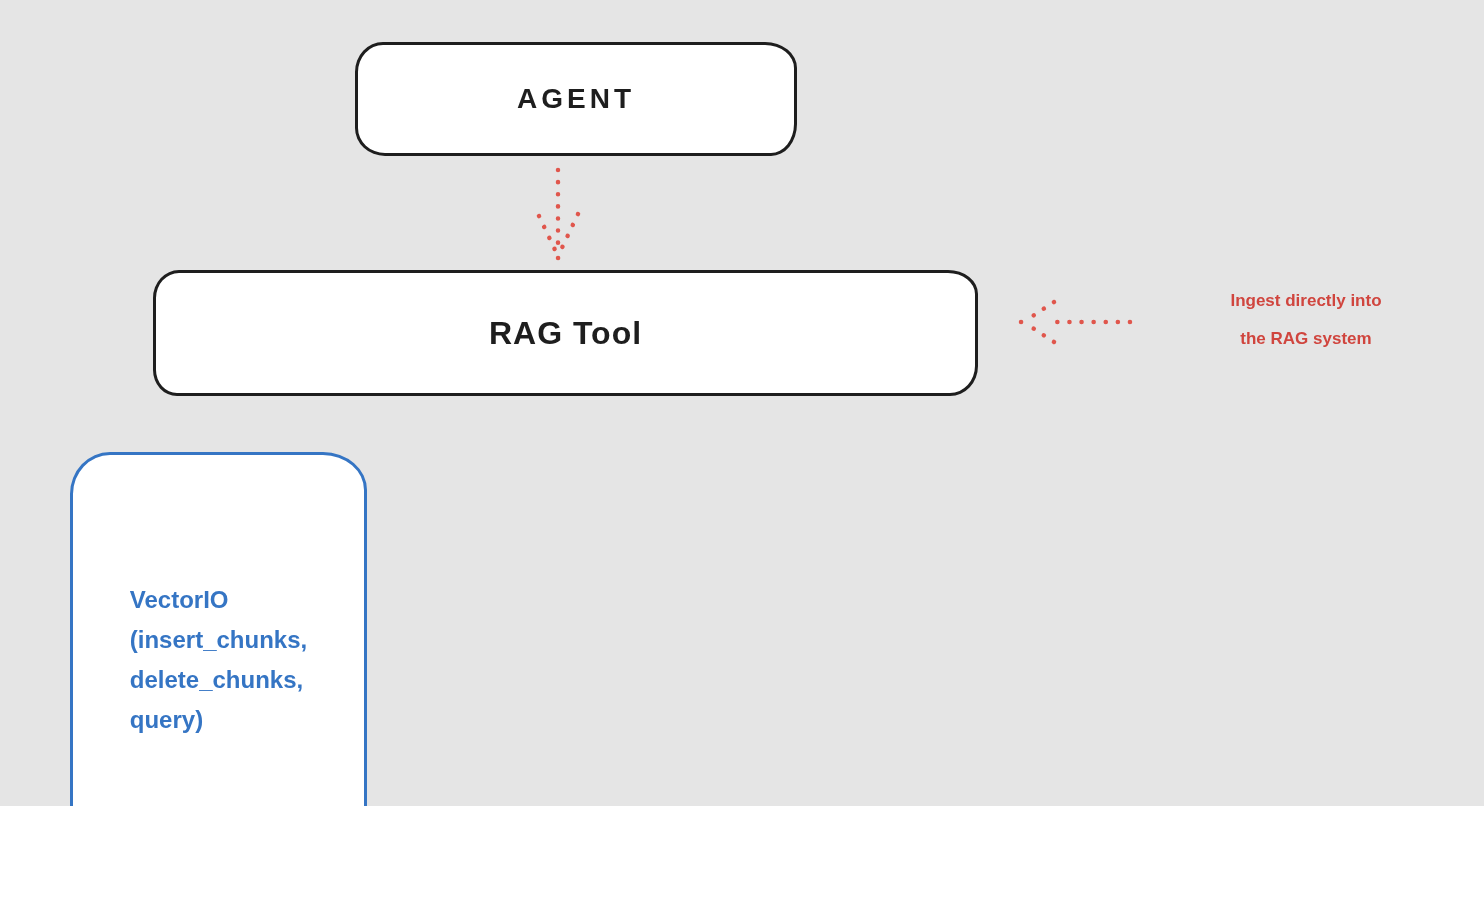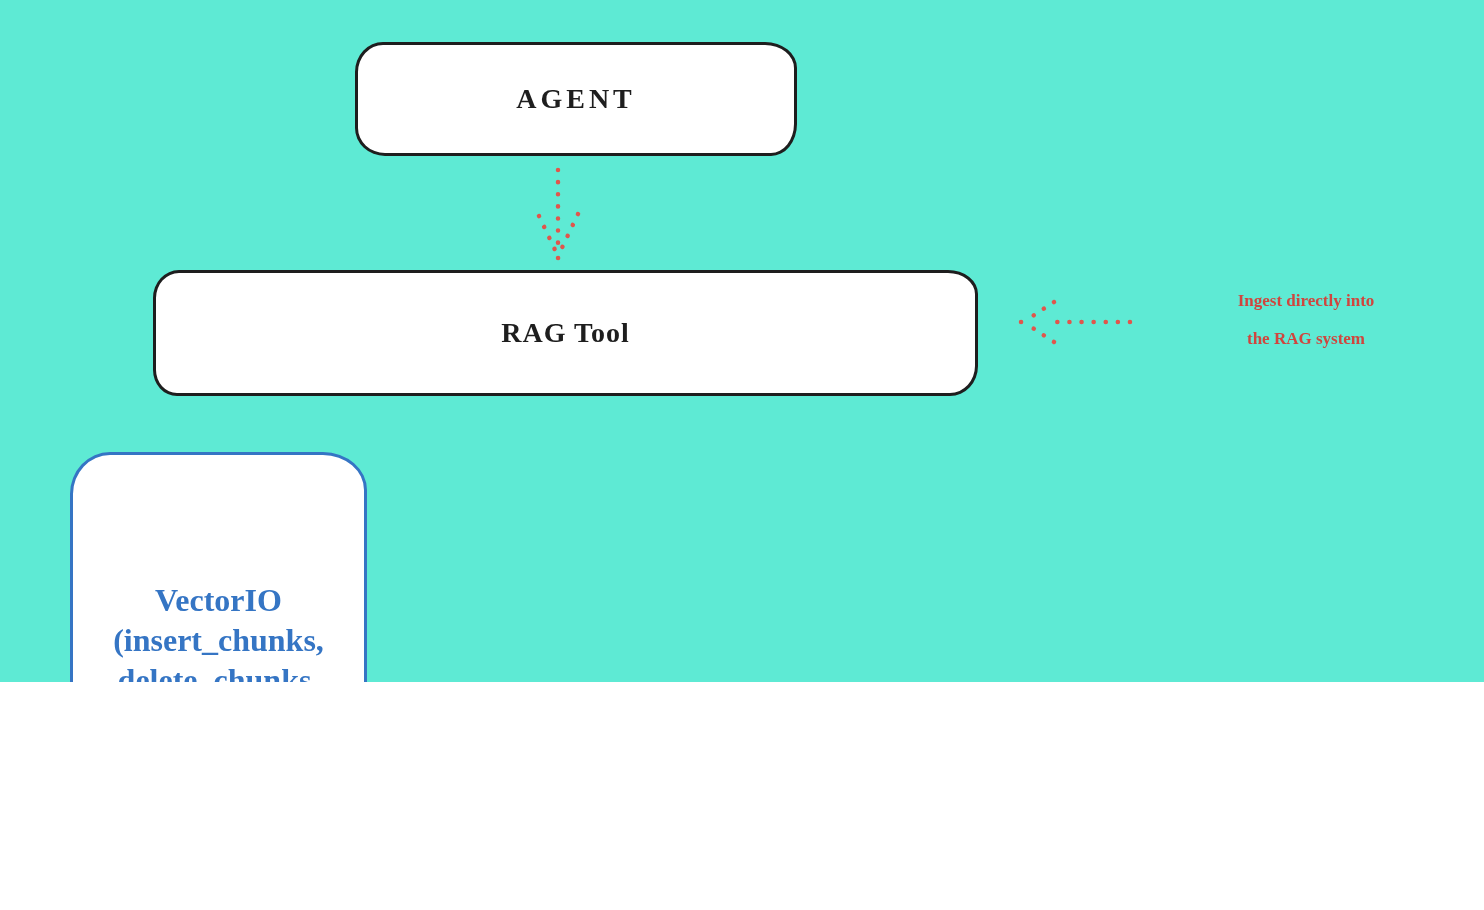--- a/index.html
+++ b/index.html
@@ -3,23 +3,23 @@
 <meta charset="utf-8">
 <style>
   html, body {
     margin: 0;
     padding: 0;
     background: #ffffff;
   }
   .canvas {
     position: relative;
     width: 1484px;
-    height: 682px;
-    background: #5eead4;
-    font-family: Liberation Serif, serif;
+    height: 806px;
+    background: #e5e5e5;
+    font-family: Liberation Sans, sans-serif;
     overflow: hidden;
     color: #1e1e1e;
   }
   
   .flow-box {
     position: absolute;
     border: 3.5px solid #1e1e1e;
     background: #ffffff;
     display: flex;
     align-items: center;
@@ -35,36 +35,35 @@
     font-size: 28px;
     font-weight: bold;
     letter-spacing: 4px;
   }
   .ragtool-box {
     left: 153px; top: 270px;
     width: 825px; height: 126px;
     border-radius: 26px 30px 28px 24px / 28px 24px 30px 26px;
   }
   .ragtool-box .label {
-    font-size: 28px;
+    font-size: 32px;
     font-weight: 600;
     letter-spacing: 1px;
   }
   
   .node-box {
     position: absolute;
     background: #ffffff;
     display: flex;
     flex-direction: column;
     align-items: center;
     justify-content: center;
     gap: 40px;
     box-sizing: border-box;
-    text-align: center;
-    font-size: 32px;
+    font-size: 24px;
     font-weight: 600;
     line-height: 40px;
     border-style: solid;
     border-width: 3.5px;
     border-radius: 40px 44px 38px 42px / 42px 38px 44px 40px;
   }
   .node-box .interface {
     white-space: pre-line;
   }
   .node-vector {

